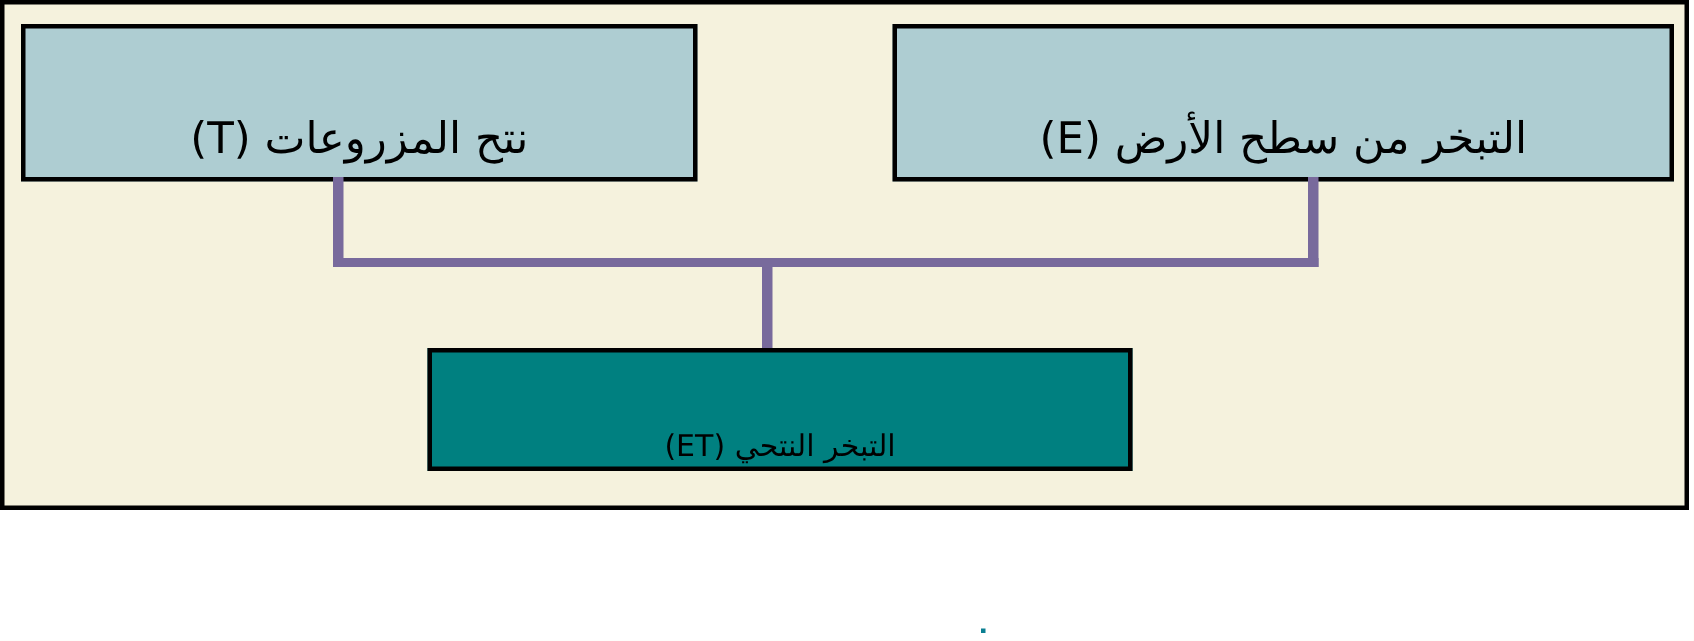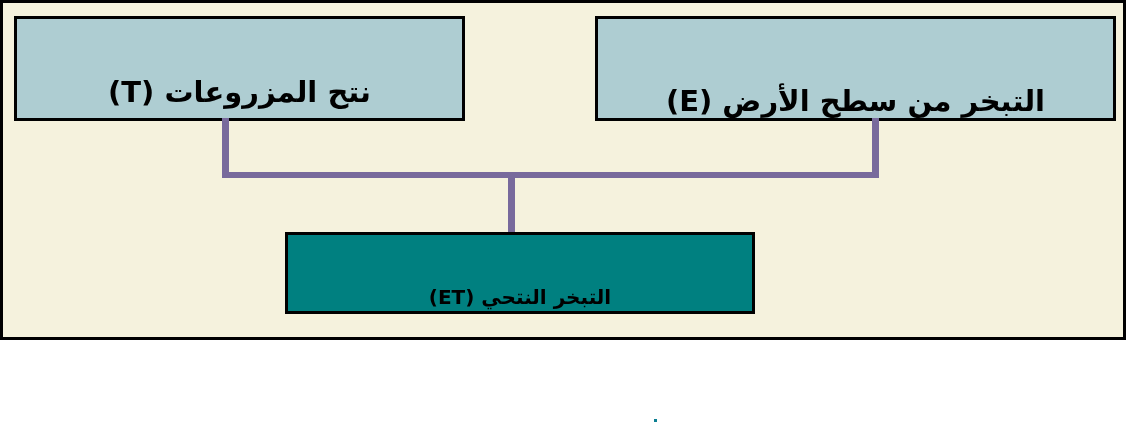--- a/index.html
+++ b/index.html
@@ -40,21 +40,21 @@
     box-sizing: border-box;
     border: 3px solid #000000;
     display: flex;
     align-items: center;
     justify-content: center;
     text-align: center;
     direction: rtl;
   }
   .node-label {
     font-family: "DejaVu Sans", "Liberation Sans", sans-serif;
-    font-weight: bold;
+    font-weight: normal;
     color: #000000;
     line-height: 1.1;
     white-space: nowrap;
     direction: rtl;
     unicode-bidi: embed;
     margin-top: 48px;
   }
 
   
   #node-transpiration {
@@ -66,21 +66,20 @@
   }
   #node-transpiration .node-label { font-size: 29px; }
 
   
   #node-evaporation {
     left: 592px;
     top: 13px;
     width: 521px;
     height: 105px;
     background: #aecdd2;
-    align-items: flex-end;
   }
   #node-evaporation .node-label { font-size: 29px; }
 
   
   #node-evapotranspiration {
     left: 282px;
     top: 229px;
     width: 470px;
     height: 82px;
     background: #008080;

